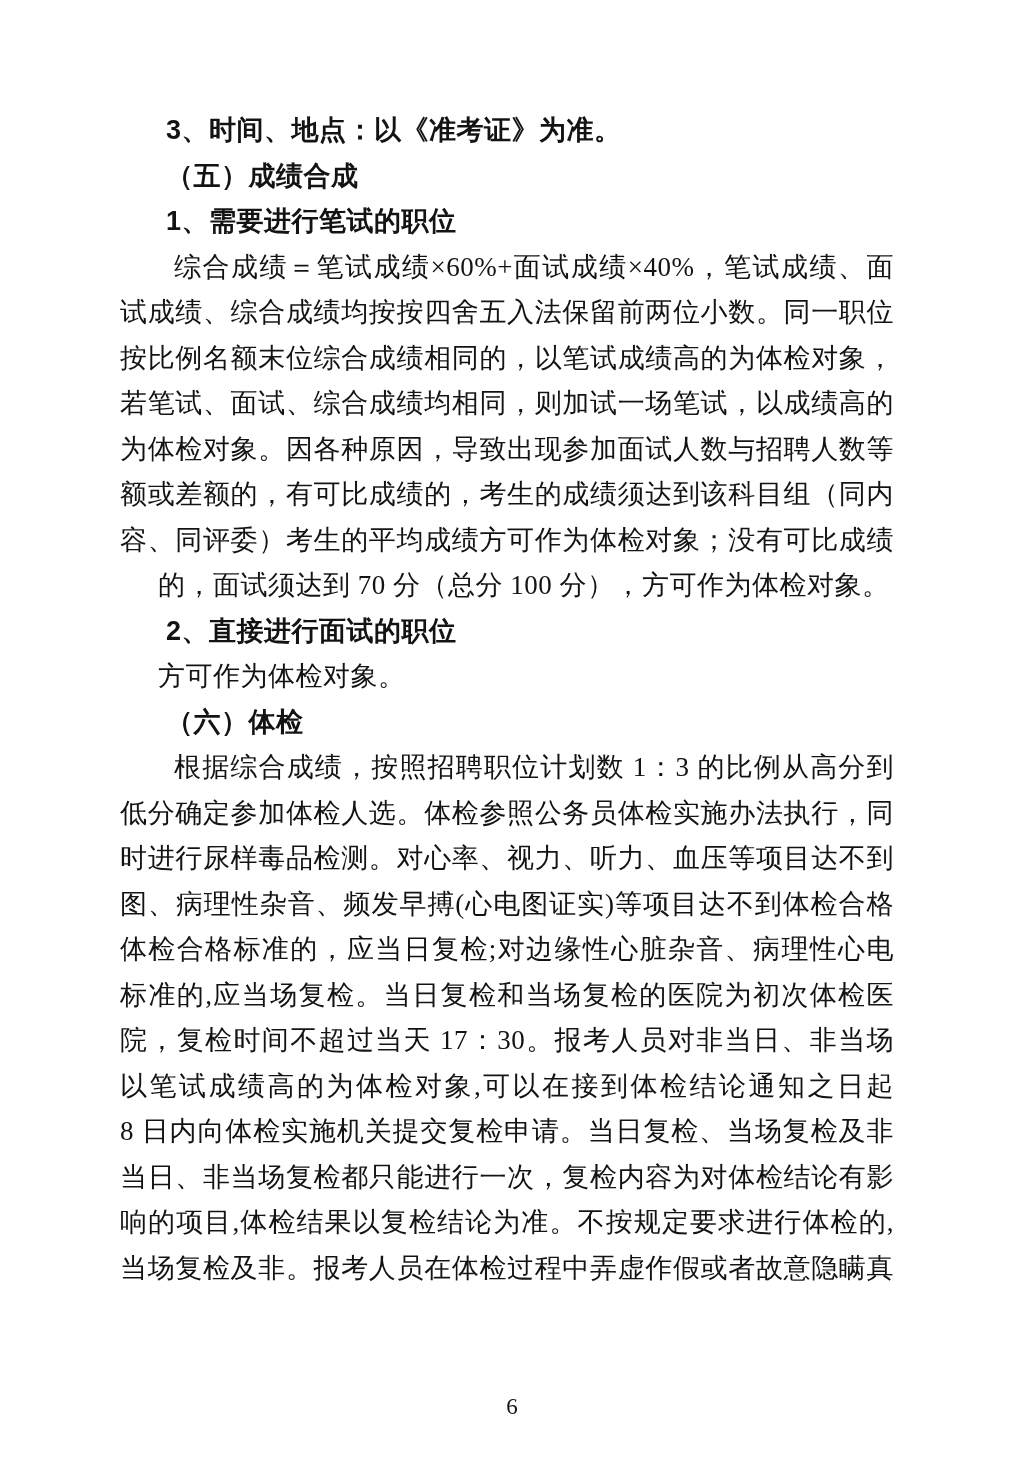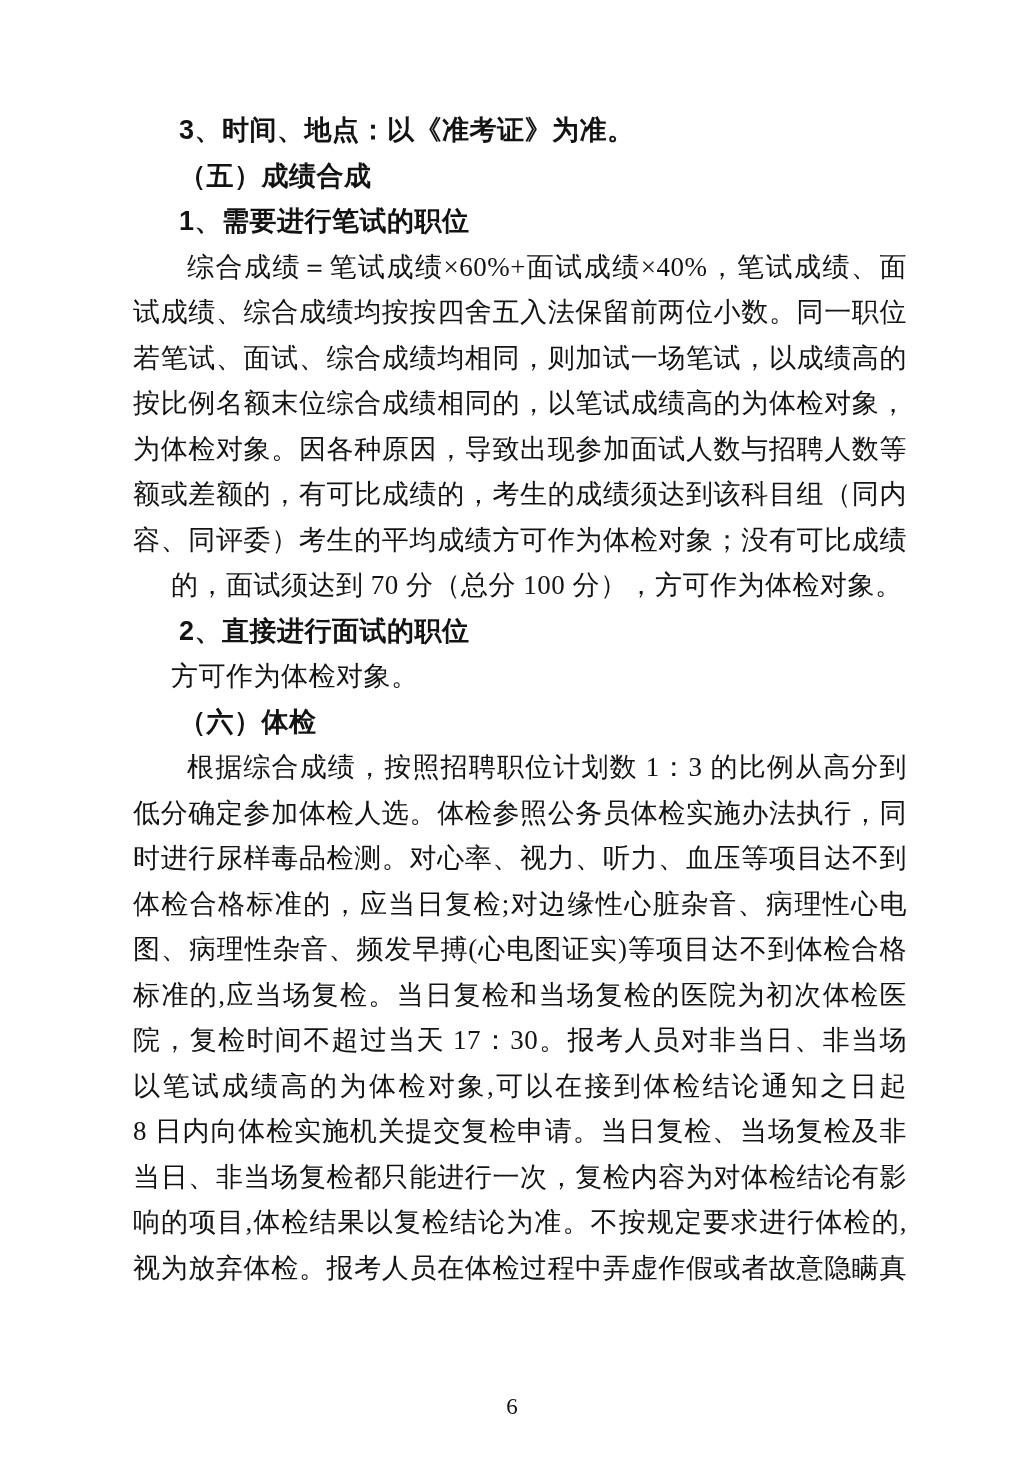--- a/index.html
+++ b/index.html
@@ -11,21 +11,21 @@
     position: relative;
     width: 1024px;
     height: 1484px;
     background: #ffffff;
     color: #131313;
     font-family: "Liberation Serif", "DejaVu Serif", serif;
     overflow: hidden;
   }
   .content {
     position: absolute;
-    left: 133px;
+    left: 120px;
     top: 108px;
     width: 774px;
   }
   .line {
     font-size: 27px;
     line-height: 45.5px;
     text-align: justify;
     white-space: normal;
     letter-spacing: 0.5px;
   }
@@ -65,47 +65,47 @@
 
     <div class="line heading indent">3、时间、地点：以《准考证》为准。</div>
 
     <div class="line heading indent">（五）成绩合成</div>
 
     <div class="line heading indent">1、需要进行笔试的职位</div>
 
     <div>
       <div class="line fill para-indent">综合成绩＝笔试成绩×60%+面试成绩×40%，笔试成绩、面</div>
       <div class="line fill">试成绩、综合成绩均按按四舍五入法保留前两位小数。同一职位</div>
+      <div class="line fill">按比例名额末位综合成绩相同的，以笔试成绩高的为体检对象，</div>
       <div class="line fill">若笔试、面试、综合成绩均相同，则加试一场笔试，以成绩高的</div>
-      <div class="line fill">按比例名额末位综合成绩相同的，以笔试成绩高的为体检对象，</div>
       <div class="line fill">为体检对象。因各种原因，导致出现参加面试人数与招聘人数等</div>
       <div class="line fill">额或差额的，有可比成绩的，考生的成绩须达到该科目组（同内</div>
       <div class="line fill">容、同评委）考生的平均成绩方可作为体检对象；没有可比成绩</div>
       <div class="line end">的，面试须达到 70 分（总分 100 分），方可作为体检对象。</div>
     </div>
 
     <div class="line heading indent">2、直接进行面试的职位</div>
 
     <div>
       <div class="line end">方可作为体检对象。</div>
     </div>
 
     <div class="line heading indent">（六）体检</div>
 
     <div>
       <div class="line fill para-indent">根据综合成绩，按照招聘职位计划数 1：3 的比例从高分到</div>
       <div class="line fill">低分确定参加体检人选。体检参照公务员体检实施办法执行，同</div>
       <div class="line fill">时进行尿样毒品检测。对心率、视力、听力、血压等项目达不到</div>
+      <div class="line fill">图、病理性杂音、频发早搏(心电图证实)等项目达不到体检合格</div>
       <div class="line fill">体检合格标准的，应当日复检;对边缘性心脏杂音、病理性心电</div>
-      <div class="line fill">图、病理性杂音、频发早搏(心电图证实)等项目达不到体检合格</div>
       <div class="line fill">标准的,应当场复检。当日复检和当场复检的医院为初次体检医</div>
       <div class="line fill">院，复检时间不超过当天 17：30。报考人员对非当日、非当场</div>
       <div class="line fill">以笔试成绩高的为体检对象,可以在接到体检结论通知之日起</div>
       <div class="line fill">8 日内向体检实施机关提交复检申请。当日复检、当场复检及非</div>
       <div class="line fill">当日、非当场复检都只能进行一次，复检内容为对体检结论有影</div>
       <div class="line fill">响的项目,体检结果以复检结论为准。不按规定要求进行体检的,</div>
-      <div class="line fill">视为放弃体检。报考人员在体检过程中弄虚作假或者故意隐瞒真</div>
+      <div class="line fill">当场复检及非。报考人员在体检过程中弄虚作假或者故意隐瞒真</div>
     </div>
 
   </div>
 
   <div class="footer">6</div>
 </div>
 
 </body></html>

